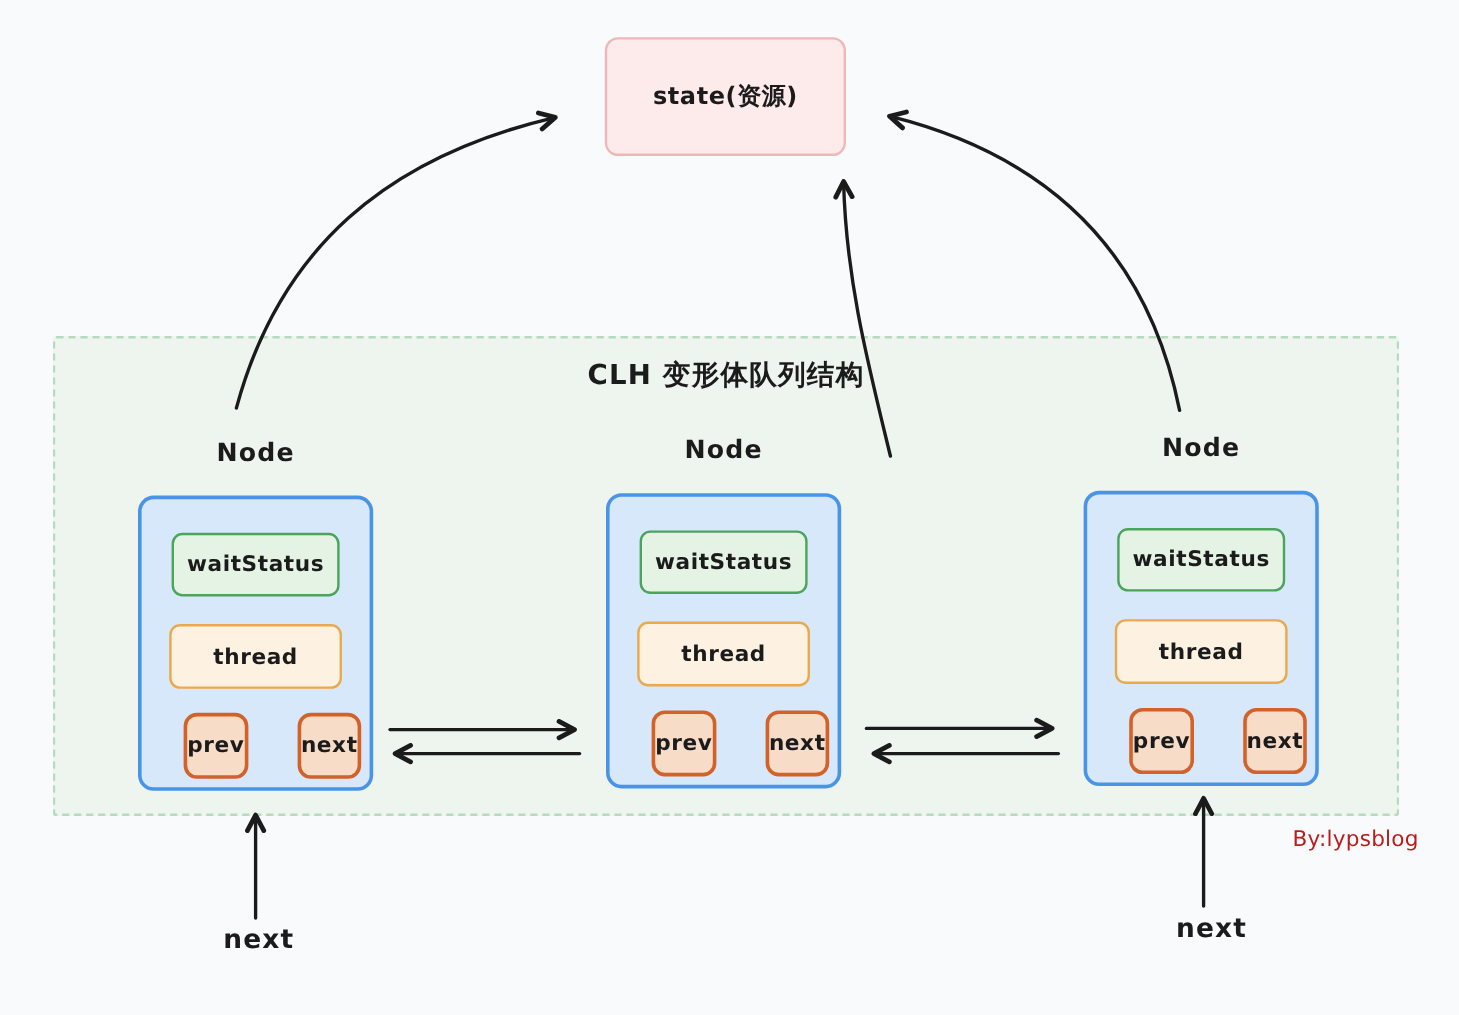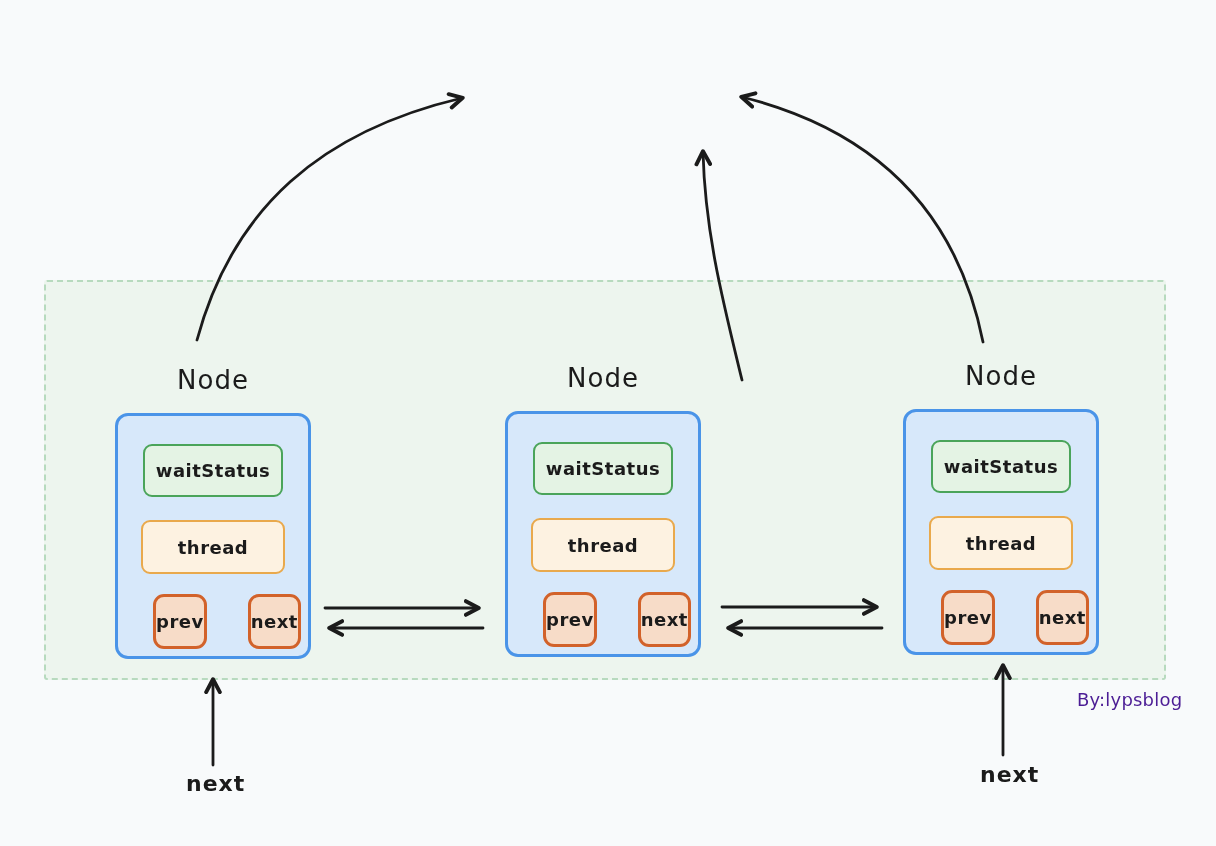--- a/index.html
+++ b/index.html
@@ -59,21 +59,21 @@
     z-index:2;
   }
   .node-group{
     position:absolute;width:196px;z-index:2;
   }
   .node-group.n1{left:115px;top:365px;}
   .node-group.n2{left:505px;top:363px;}
   .node-group.n3{left:903px;top:361px;}
   .node-label{
     text-align:center;
-    font-weight:normal;font-size:26px;letter-spacing:1px;
+    font-weight:bold;font-size:21px;letter-spacing:1px;
     height:27px;
     margin-bottom:21px;
   }
   .node-box{
     width:196px;height:246px;
     background:var(--node-fill);
     border:3px solid var(--node-border);
     border-radius:13px;
     padding:28px 16px 0 16px;
   }
@@ -106,21 +106,21 @@
   }
   .ptr-label{
     position:absolute;
     font-weight:bold;font-size:22px;letter-spacing:1px;
     z-index:2;
   }
   .ptr-label.head{left:186px;top:771px;}
   .ptr-label.tail{left:980px;top:762px;}
   .credit{
     position:absolute;left:1077px;top:689px;
-    font-size:18px;font-weight:500;color:#4c1d95;
+    font-size:18px;font-weight:500;color:#b91c1c;
     letter-spacing:0.2px;
     z-index:2;
   }
 </style>
 </head>
 <body>
 
 <div class="stage">
 
   <svg class="arrows" viewBox="0 0 1216 846" xmlns="http://www.w3.org/2000/svg">
@@ -135,22 +135,26 @@
       <path d="M 983 342 C 958 217, 882 132, 742 97" marker-end="url(#ah)"></path>
       <path d="M 325 608 L 478 608" marker-end="url(#ah)"></path>
       <path d="M 483 628 L 330 628" marker-end="url(#ah)"></path>
       <path d="M 722 607 L 876 607" marker-end="url(#ah)"></path>
       <path d="M 882 628 L 729 628" marker-end="url(#ah)"></path>
       <path d="M 213 765 L 213 680" marker-end="url(#ah)"></path>
       <path d="M 1003 755 L 1003 666" marker-end="url(#ah)"></path>
     </g>
   </svg>
 
+  <div class="state-box">
+    <span>state(资源)</span>
+  </div>
 
   <div class="clh-container"></div>
+  <div class="clh-title">CLH 变形体队列结构</div>
 
   <div class="node-group n1">
     <div class="node-label">Node</div>
     <div class="node-box">
       <div class="field wait">
         <span>waitStatus</span>
       </div>
       <div class="field thread">
         <span>thread</span>
       </div>

